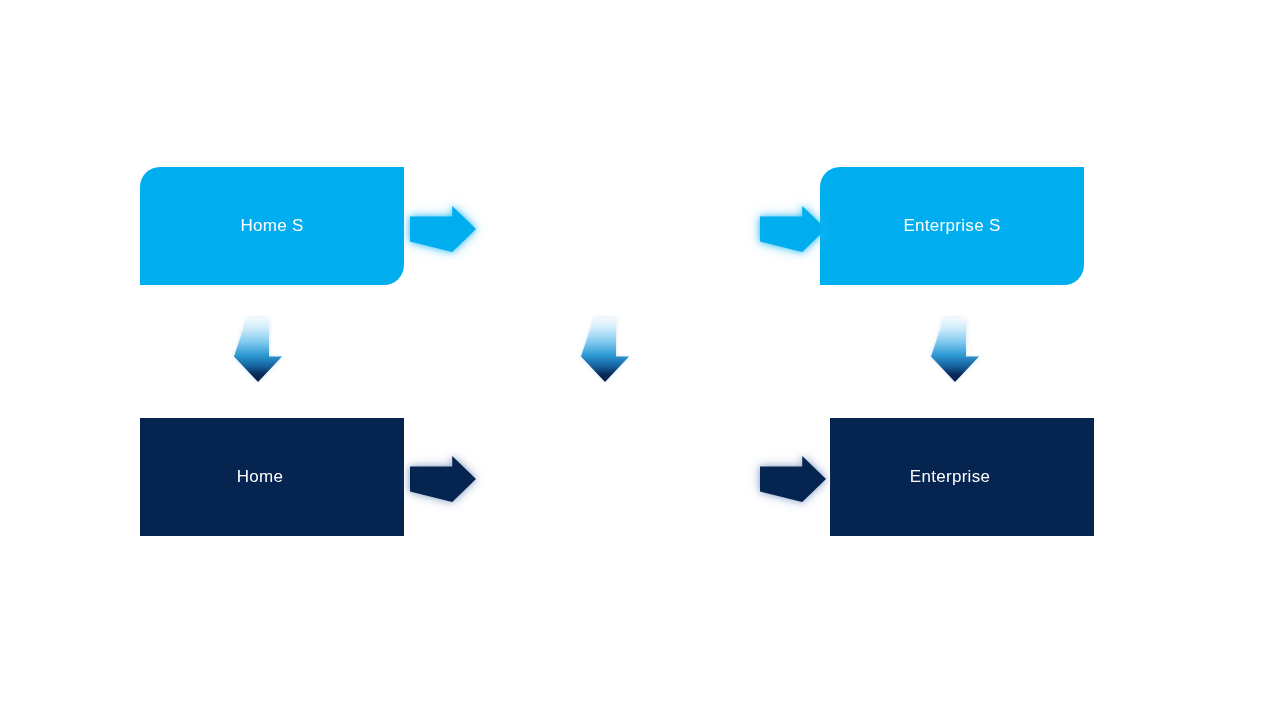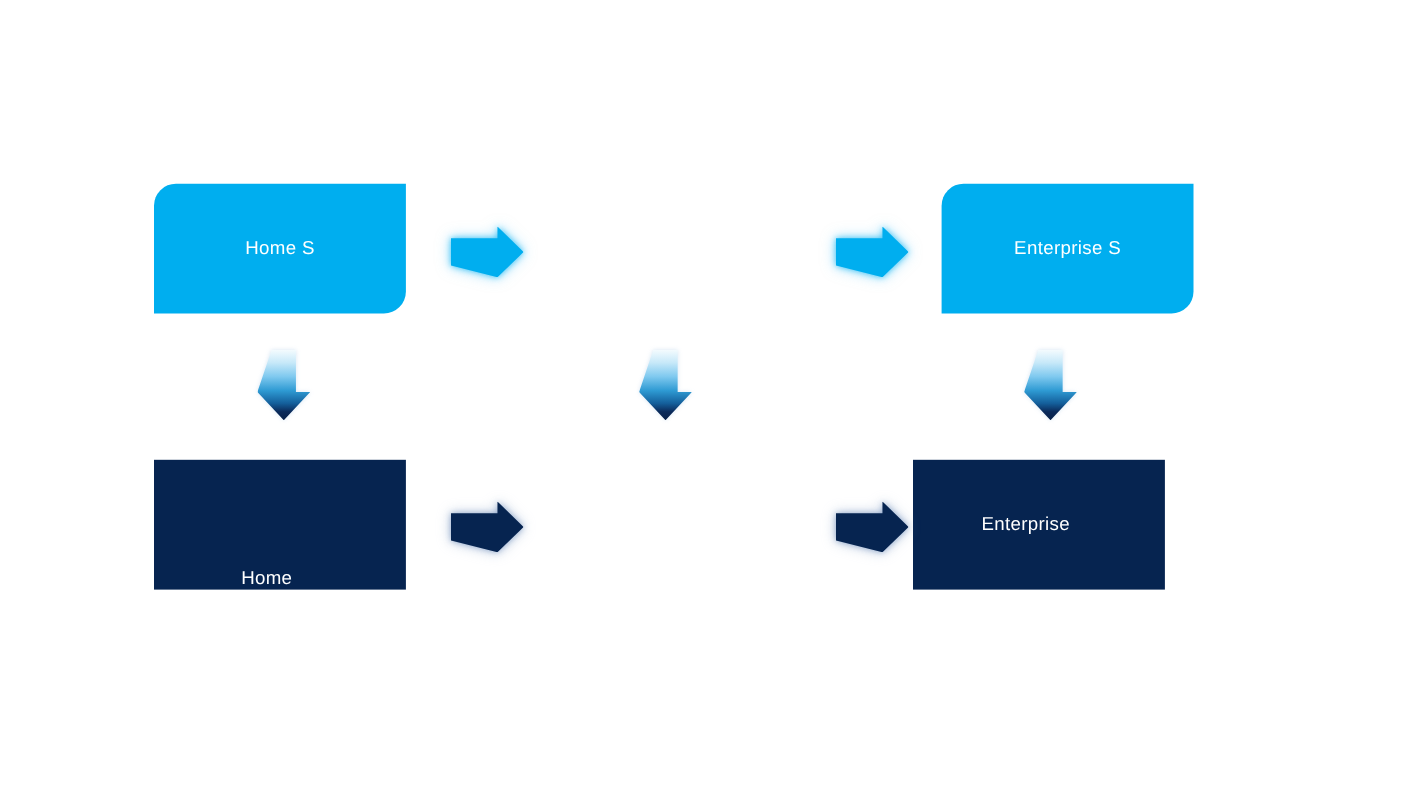--- a/index.html
+++ b/index.html
@@ -10,43 +10,43 @@
   }
   .stage {
     position: relative;
     width: 1280px;
     height: 720px;
     background: var(--canvas-bg, #ffffff);
     overflow: hidden;
   }
   .box {
     position: absolute;
-    width: 229px;
+    width: 264px;
     height: 118px;
     display: flex;
     align-items: center;
     justify-content: center;
     color: var(--label-text, #ffffff);
     font-size: 17px;
     letter-spacing: 0.3px;
   }
   .box.top-style {
     background: var(--top-box-fill, #00aeef);
     border-radius: 20px 0 20px 0;
   }
   .box.bottom-style {
     background: var(--bottom-box-fill, #062450);
   }
   .box.bottom-style .label {
     padding-right: 24px; 
   }
   .box.b1t { left: 140px; top: 167px; }
   .box.b2t { left: 485px; top: 167px; }
-  .box.b3t { left: 856px; top: 167px; }
-  .box.b1b { left: 140px; top: 418px; align-items: flex-end; }
+  .box.b3t { left: 820px; top: 167px; }
+  .box.b1b { left: 140px; top: 418px; }
   .box.b2b { left: 485px; top: 418px; }
   .box.b3b { left: 830px; top: 418px; }
 
   
   .harrow {
     position: absolute;
     width: 66px;
     height: 46px;
   }
   .harrow .shape {

